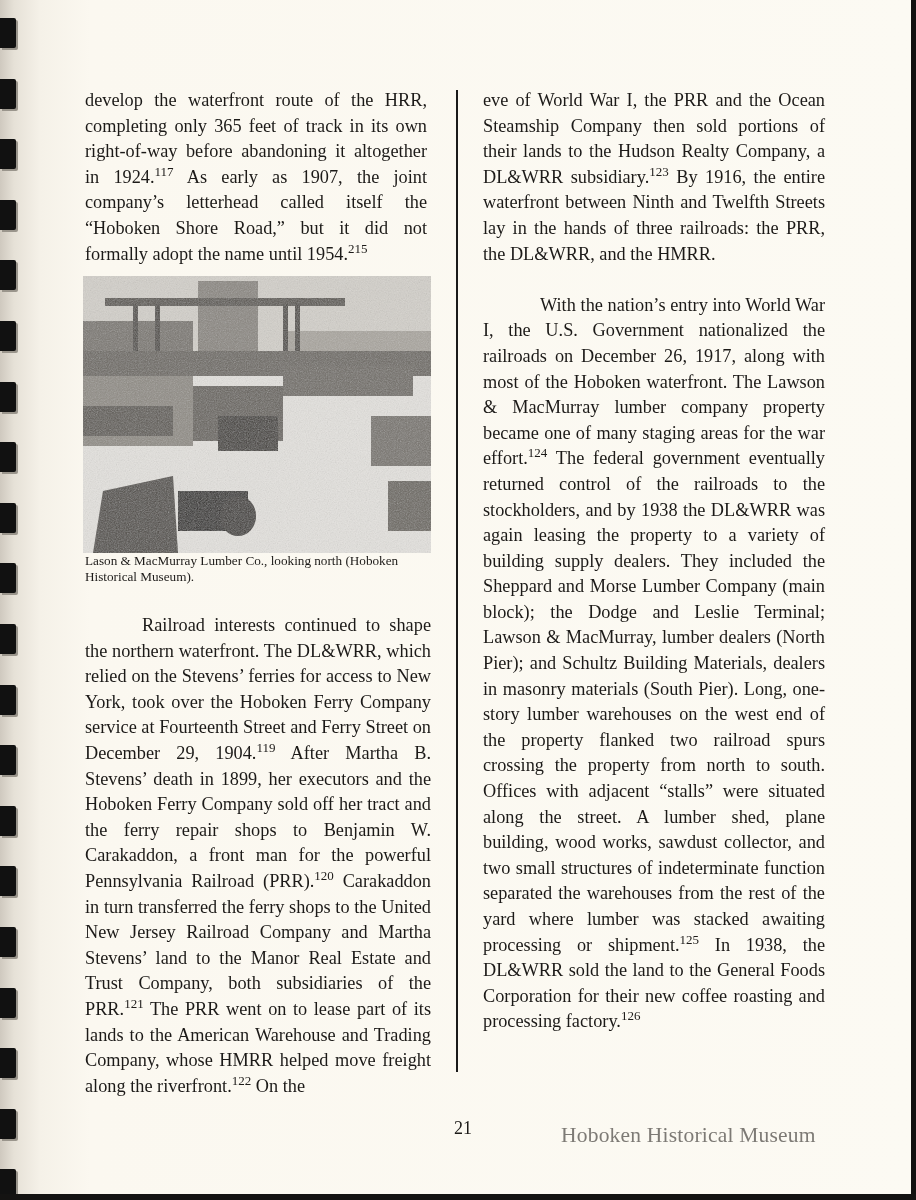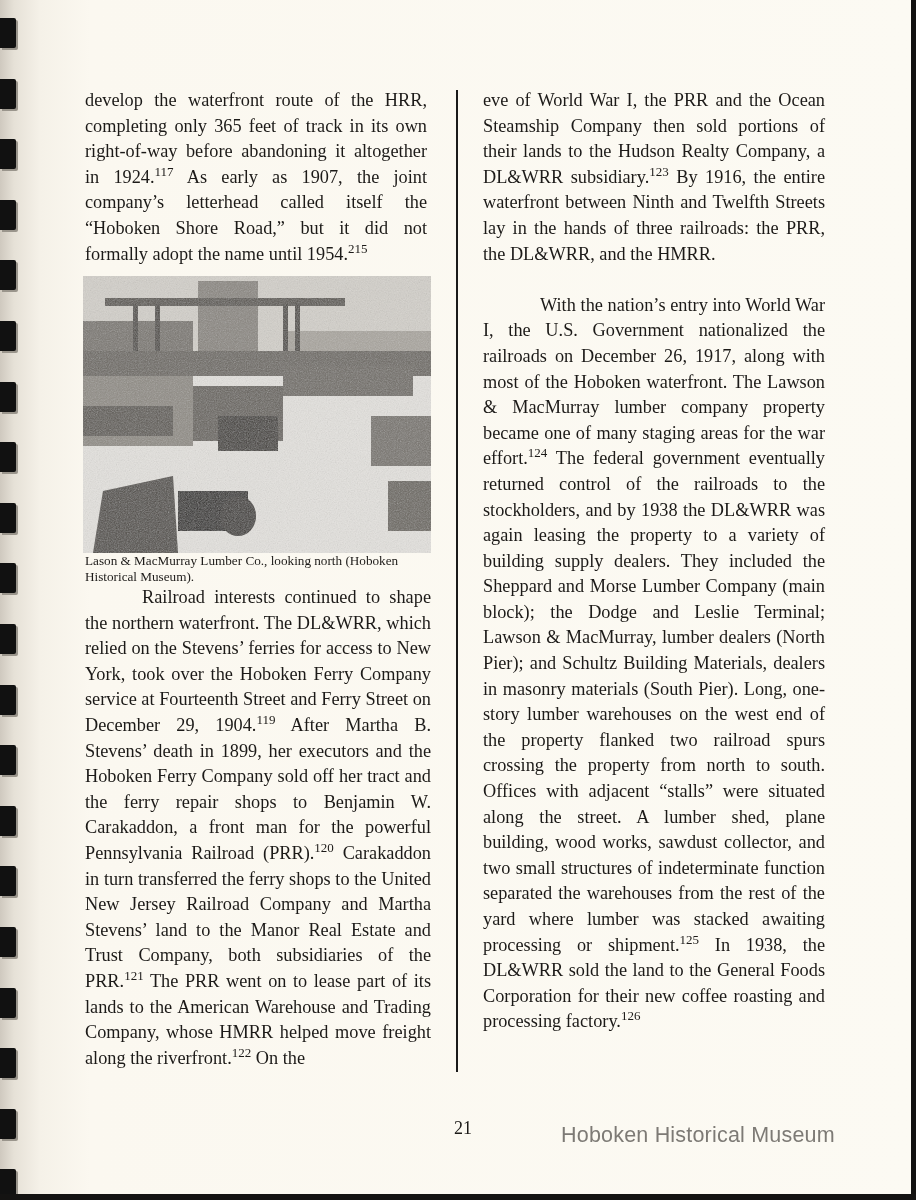--- a/index.html
+++ b/index.html
@@ -36,30 +36,30 @@
     sup { font-size: 13px; line-height: 0; vertical-align: 7px; }
     .photo {
       position: absolute; left: 83px; top: 276px; width: 348px; height: 277px;
       overflow: hidden; background: #d9d6cf;
     }
     .photo svg { display: block; width: 100%; height: 100%; }
     .caption {
       position: absolute; left: 85px; top: 553px; width: 345px;
       font-size: 13.2px; line-height: 16px; color: #1c1a18;
     }
-    .para2 { position: absolute; left: 85px; top: 585px; width: 346px; font-family: Liberation Serif, serif; }
+    .para2 { position: absolute; left: 85px; top: 613px; width: 346px; font-family: Liberation Serif, serif; }
     .divider {
       position: absolute; left: 456px; top: 90px; width: 2px; height: 982px; background: #1a1a1a;
     }
     .page-number {
       position: absolute; left: 454px; top: 1118px; font-size: 18px;
     }
     .watermark {
       position: absolute; left: 561px; top: 1123px;
-      font-family: Liberation Sans, sans-serif;
+      font-family: Liberation Serif, serif;
       font-size: 21.5px; color: #7d7a75; letter-spacing: 0.2px;
     }
   </style>
 </head>
 <body>
 
 <div class="page">
   <div class="holes">
       <div class="hole" style="top: 18px;"></div>
       <div class="hole" style="top: 78.6px;"></div>

